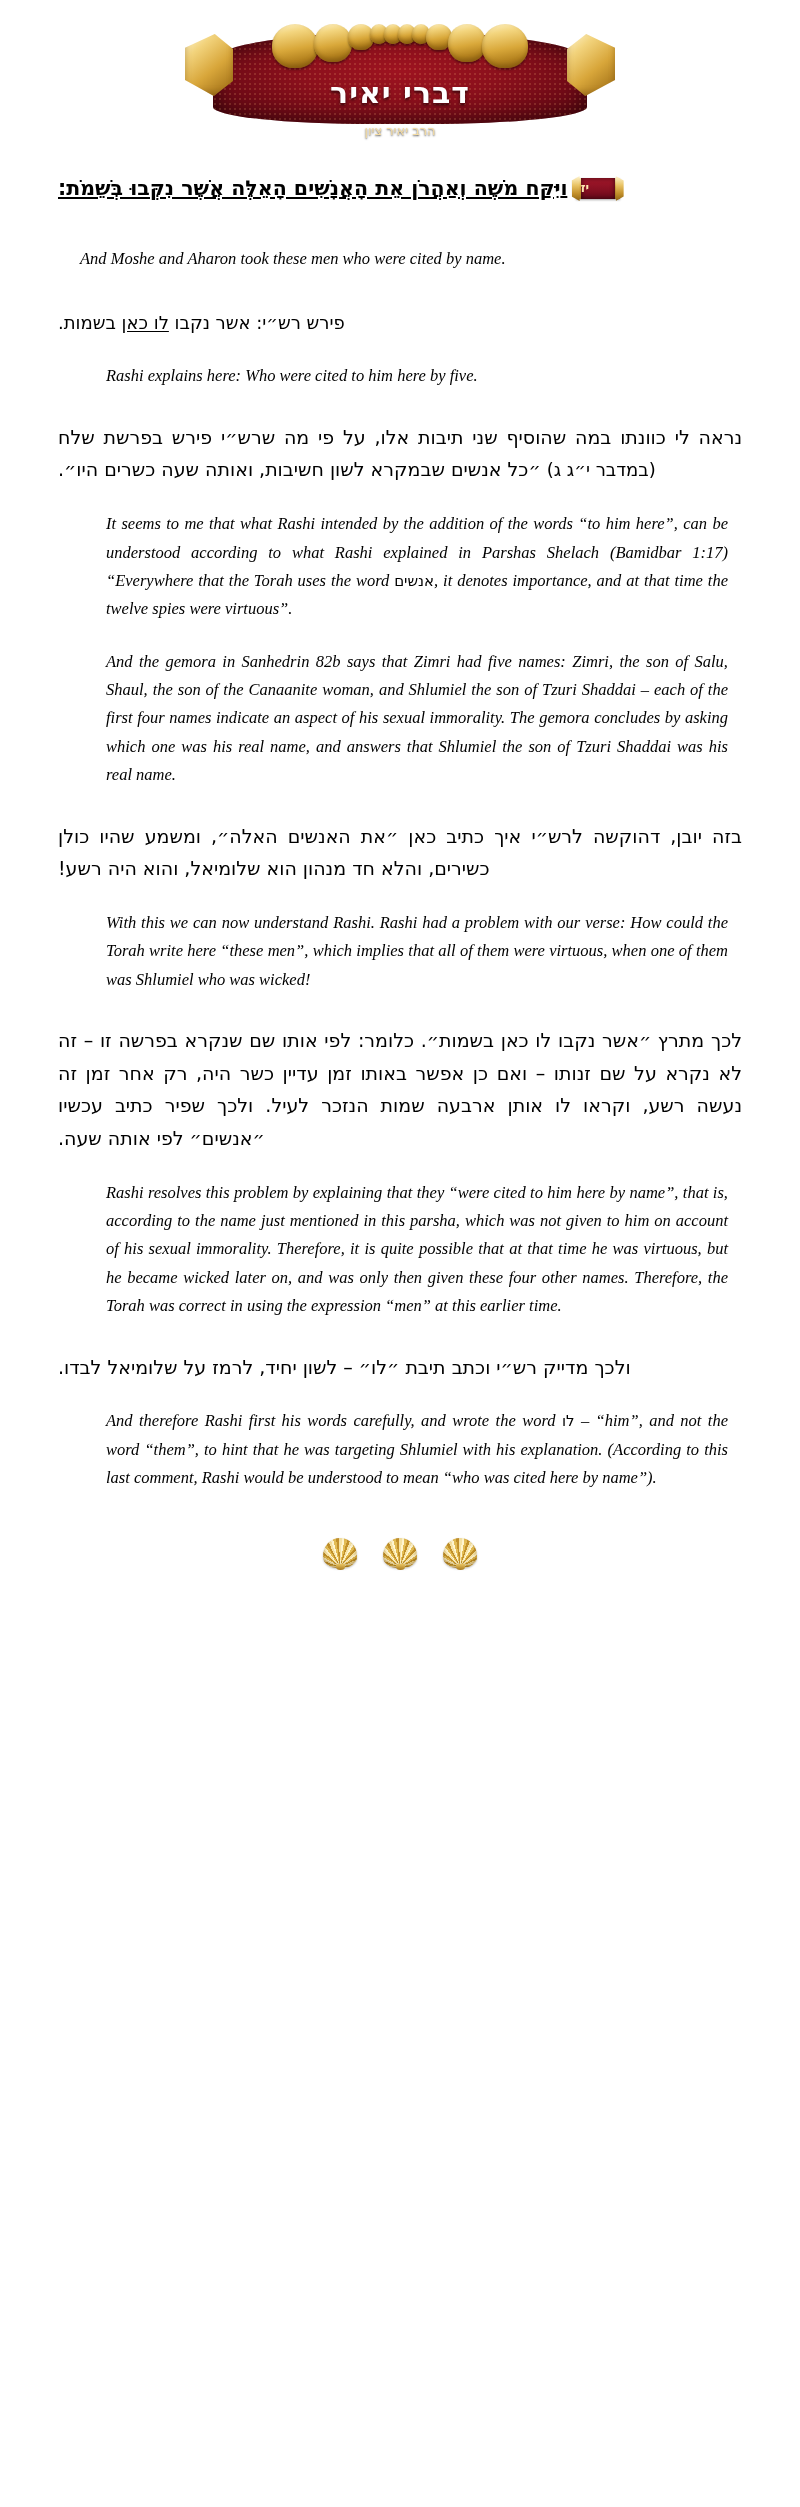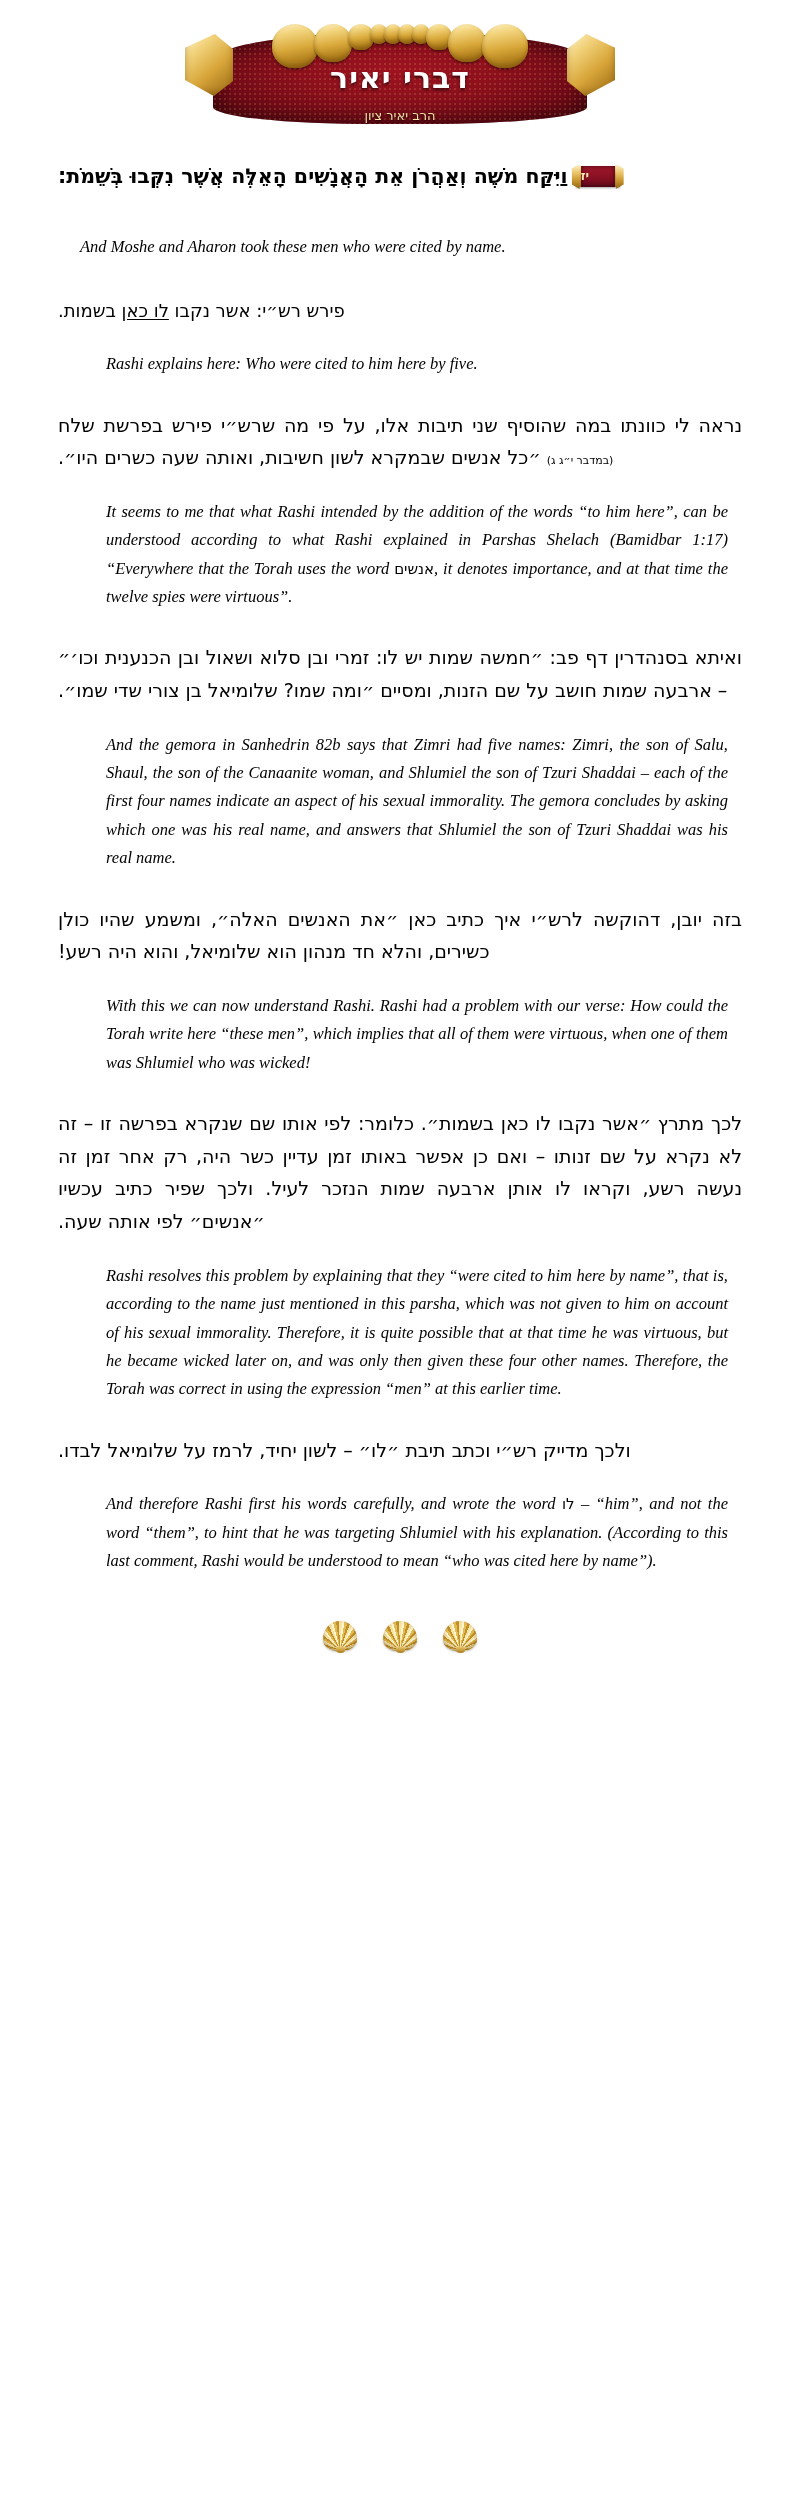--- a/index.html
+++ b/index.html
@@ -80,21 +80,21 @@
     top: 16px;
     width: 48px; height: 62px;
     background: linear-gradient(140deg,#fff6d4 0%, #f2d37c 25%, #d8a63a 58%, #a9781c 88%);
     box-shadow: inset 0 -4px 6px rgba(110,70,10,.45), 0 2px 3px rgba(0,0,0,.3);
   }
   .ear.left  { left: 0;  clip-path: polygon(0% 22%, 62% 0%, 100% 24%, 100% 76%, 60% 100%, 0% 74%); }
   .ear.right { right: 0; clip-path: polygon(0% 24%, 40% 0%, 100% 22%, 100% 74%, 38% 100%, 0% 76%); }
   .banner-text {
     position: absolute;
     left: 0; right: 0;
-    top: 44px;
+    top: 59px;
     text-align: center;
     direction: rtl;
   }
   .banner-title {
     font-family: "DejaVu Sans", "Liberation Sans", sans-serif;
     font-size: 30px;
     font-weight: 700;
     color: #ffffff;
     letter-spacing: 1px;
     text-shadow: 0 1px 0 #5b0a12, 0 2px 3px rgba(0,0,0,.65);
@@ -114,22 +114,23 @@
   }
 
   .verse-block {
     direction: rtl;
     text-align: justify;
     text-align-last: left;
     font-family: "DejaVu Sans", "Liberation Sans", sans-serif;
     font-weight: 700;
     font-size: 20.5px;
     line-height: 1.62;
-    margin-top: 30px;
+    margin-top: 42px;
     color: #000;
+    text-decoration: underline;
   }
   .verse-badge {
     display: inline-block;
     position: relative;
     width: 34px;
     height: 21px;
     vertical-align: 3px;
     margin-left: 8px;
     background: linear-gradient(180deg,#a3172a 0%, #871022 55%, #66091a 100%);
     border-left: 5px solid transparent;
@@ -165,21 +166,21 @@
   }
   .heb-quote-line {
     direction: rtl;
     text-align: left;
     font-family: "DejaVu Sans", "Liberation Sans", sans-serif;
     font-size: 18px;
     line-height: 1.7;
     margin-top: 34px;
   }
   .heb-small-ref {
-    font-size: 11px;
+    font-size: 18px;
     margin-top: 48px;
   }
   u.uline { text-decoration: underline; text-underline-offset: 2px; }
 
   .eng-p {
     font-family: "Liberation Serif", "DejaVu Serif", serif;
     font-style: italic;
     font-size: 16.5px;
     line-height: 1.72;
     text-align: justify;
@@ -265,21 +266,20 @@
     <p class="eng-p translation">And Moshe and Aharon took these men who were cited by name.</p>
 
     <div class="heb-quote-line"><span>פירש רש״י: אשר נקבו </span><u class="uline">לו כאן</u><span> בשמות.</span></div>
 
     <p class="eng-p">Rashi explains here: Who were cited to him here by five.</p>
 
     <p class="heb-p"><span>נראה לי כוונתו במה שהוסיף שני תיבות אלו, על פי מה שרש״י פירש בפרשת שלח </span><span class="heb-small-ref">(במדבר י״ג ג)</span><span> ״כל אנשים שבמקרא לשון חשיבות, ואותה שעה כשרים היו״.</span></p>
 
     <p class="eng-p"><span>It seems to me that what Rashi intended by the addition of the words “to him here”, can be understood according to what Rashi explained in Parshas Shelach (Bamidbar 1:17) “Everywhere that the Torah uses the word </span><span class="heb-inline">אנשים</span><span>, it denotes importance, and at that time the twelve spies were virtuous”.</span></p>
 
-    <p class="heb-p">ואיתא בסנהדרין דף פב: ״חמשה שמות יש לו: זמרי ובן סלוא ושאול ובן הכנענית וכו׳״ – ארבעה שמות חושב על שם הזנות, ומסיים ״ומה שמו? שלומיאל בן צורי שדי שמו״.</p>
     <p class="eng-p">And the gemora in Sanhedrin 82b says that Zimri had five names: Zimri, the son of Salu, Shaul, the son of the Canaanite woman, and Shlumiel the son of Tzuri Shaddai – each of the first four names indicate an aspect of his sexual immorality. The gemora concludes by asking which one was his real name, and answers that Shlumiel the son of Tzuri Shaddai was his real name.</p>
 
     <p class="heb-p">בזה יובן, דהוקשה לרש״י איך כתיב כאן ״את האנשים האלה״, ומשמע שהיו כולן כשירים, והלא חד מנהון הוא שלומיאל, והוא היה רשע!</p>
     <p class="eng-p">With this we can now understand Rashi. Rashi had a problem with our verse: How could the Torah write here “these men”, which implies that all of them were virtuous, when one of them was Shlumiel who was wicked!</p>
 
     <p class="heb-p">לכך מתרץ ״אשר נקבו לו כאן בשמות״. כלומר: לפי אותו שם שנקרא בפרשה זו – זה לא נקרא על שם זנותו – ואם כן אפשר באותו זמן עדיין כשר היה, רק אחר זמן זה נעשה רשע, וקראו לו אותן ארבעה שמות הנזכר לעיל. ולכך שפיר כתיב עכשיו ״אנשים״ לפי אותה שעה.</p>
     <p class="eng-p">Rashi resolves this problem by explaining that they “were cited to him here by name”, that is, according to the name just mentioned in this parsha, which was not given to him on account of his sexual immorality. Therefore, it is quite possible that at that time he was virtuous, but he became wicked later on, and was only then given these four other names. Therefore, the Torah was correct in using the expression “men” at this earlier time.</p>
 
     <p class="heb-p">ולכך מדייק רש״י וכתב תיבת ״לו״ – לשון יחיד, לרמז על שלומיאל לבדו.</p>
     <p class="eng-p"><span>And therefore Rashi first his words carefully, and wrote the word </span><span class="heb-inline">לו</span><span> – “him”, and not the word “them”, to hint that he was targeting Shlumiel with his explanation. (According to this last comment, Rashi would be understood to mean “who was cited here by name”).</span></p>

